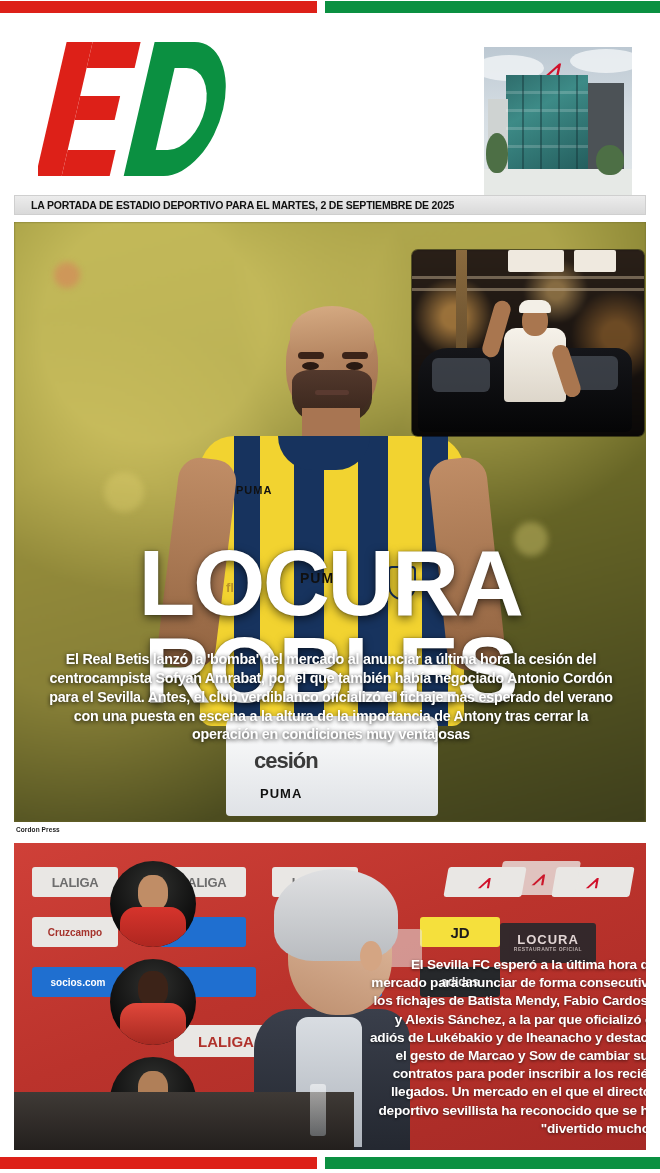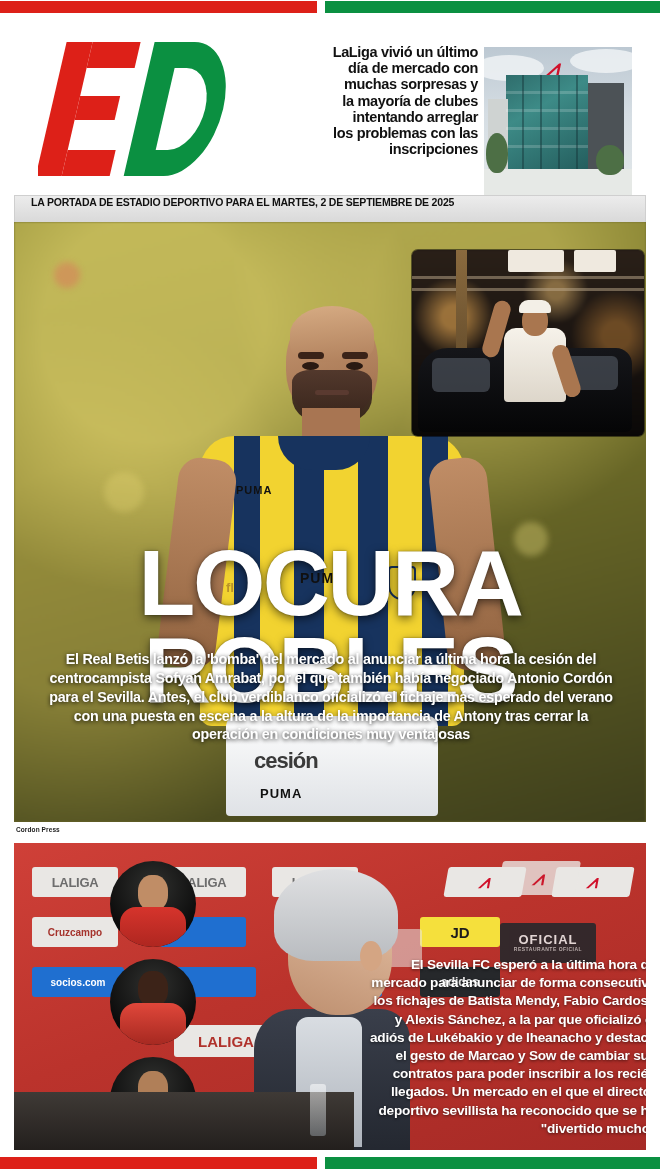--- a/index.html
+++ b/index.html
@@ -45,24 +45,24 @@
   .bldg{ position:absolute; background:linear-gradient(150deg,#2f6d6c 0%, #3d8b87 35%, #235c5c 100%); }
   .bldg-side{ position:absolute; background:#4c5256; }
   .glassrow{ position:absolute; background:rgba(255,255,255,.18); }
   .mullion{ position:absolute; background:rgba(20,50,55,.45); }
   .ground{ position:absolute; left:0; bottom:0; width:100%; height:26px; background:#e6e9e6; }
   .tree{ position:absolute; background:#4d6f45; border-radius:50% 50% 45% 45%; }
   .laliga-roof{ position:absolute; color:#d0112b; font-weight:bold; }
 
   
   .datestrip{
-    position:absolute; left:14px; top:195px; width:632px; height:28px;
+    position:absolute; left:14px; top:195px; width:632px; height:20px;
     background:linear-gradient(#ececec,#d9d9d9);
     border:1px solid #cfcfcf;
-    display:flex; 
+    display:flex; align-items:center;
   }
   .datestrip span{
     padding-left:16px;
     font-family:"Liberation Sans Narrow","Liberation Sans",sans-serif;
     font-weight:bold; font-size:10.5px; letter-spacing:-0.2px; color:#111;
     text-transform:uppercase;
   }
 
   
   .hero{ position:absolute; left:14px; top:222px; width:632px; height:600px; overflow:hidden; background:#6d6b2a; }
@@ -228,21 +228,20 @@
           <rect x="56" y="60" width="40" height="24" fill="#dd2018"></rect>
           <rect x="56" y="114" width="48" height="26" fill="#dd2018"></rect>
 
           <path d="M118 6 h40 a44 67 0 0 1 0 134 h-40 z" fill="#0b9041"></path>
           <path d="M144 32 h12 a28 41 0 0 1 0 82 h-12 z" fill="#ffffff"></path>
         </g>
       </svg>
     </div>
 
     <div class="teaser">
-      <div class="teaser-body">LaLiga vivió un último día de mercado con muchas sorpresas y la mayoría de clubes intentando arreglar los problemas con las inscripciones</div>
     </div>
 
     <div class="teaser-photo">
       <div class="sky"></div>
       <div class="cloud" style="left:-10px;top:8px;width:70px;height:26px;"></div>
       <div class="cloud" style="left:86px;top:2px;width:72px;height:24px;"></div>
       <div class="cloud" style="left:30px;top:30px;width:54px;height:16px;"></div>
       <div class="laliga-roof" style="left:64px;top:8px;font-size:22px;transform:skewX(-12deg);">⩘</div>
       <div class="bldg-side" style="left:100px;top:36px;width:40px;height:88px;"></div>
       <div class="bldg" style="left:22px;top:28px;width:82px;height:98px;"></div>
@@ -342,21 +341,21 @@
     <div class="blk blue" style="left:18px;top:124px;width:92px;height:30px;font-size:10px;">socios.com</div>
     <div class="blk blue" style="left:150px;top:124px;width:92px;height:30px;font-size:11px;"></div>
     <div class="blk blue" style="left:286px;top:124px;width:82px;height:30px;font-size:11px;">idea</div>
     <div class="blk dark" style="left:406px;top:124px;width:80px;height:30px;font-size:12px;">adidas</div>
 
     <div class="blk light" style="left:160px;top:182px;width:104px;height:32px;font-size:15px;color:#b0322c;">LALIGA</div>
     <div class="blk light" style="left:286px;top:182px;width:96px;height:32px;color:#d0112b;font-size:20px;transform:skewX(-10deg);">⩘</div>
 
     <div class="blk light" style="left:486px;top:18px;width:78px;height:34px;color:#d0112b;font-size:20px;transform:skewX(-10deg);opacity:.8;">⩘</div>
     <div class="blk dark" style="left:486px;top:80px;width:96px;height:40px;flex-direction:column;line-height:1.1;opacity:.9;">
-      <span style="font-size:13px;letter-spacing:1px;">OFICIAL</span>
+      <span style="font-size:13px;letter-spacing:1px;">LOCURA</span>
       <span style="font-size:5px;letter-spacing:.5px;color:#b9b9b9;">RESTAURANTE OFICIAL</span>
     </div>
     <div class="blk light" style="left:300px;top:86px;width:108px;height:38px;color:#1a5fb4;font-size:22px;opacity:.55;">✶</div>
 
     <div class="cordon">
       <div class="c-body"></div>
       <div class="c-shirt"></div>
       <div class="c-face"></div>
       <div class="c-hair"></div>
       <div class="c-ear"></div>

